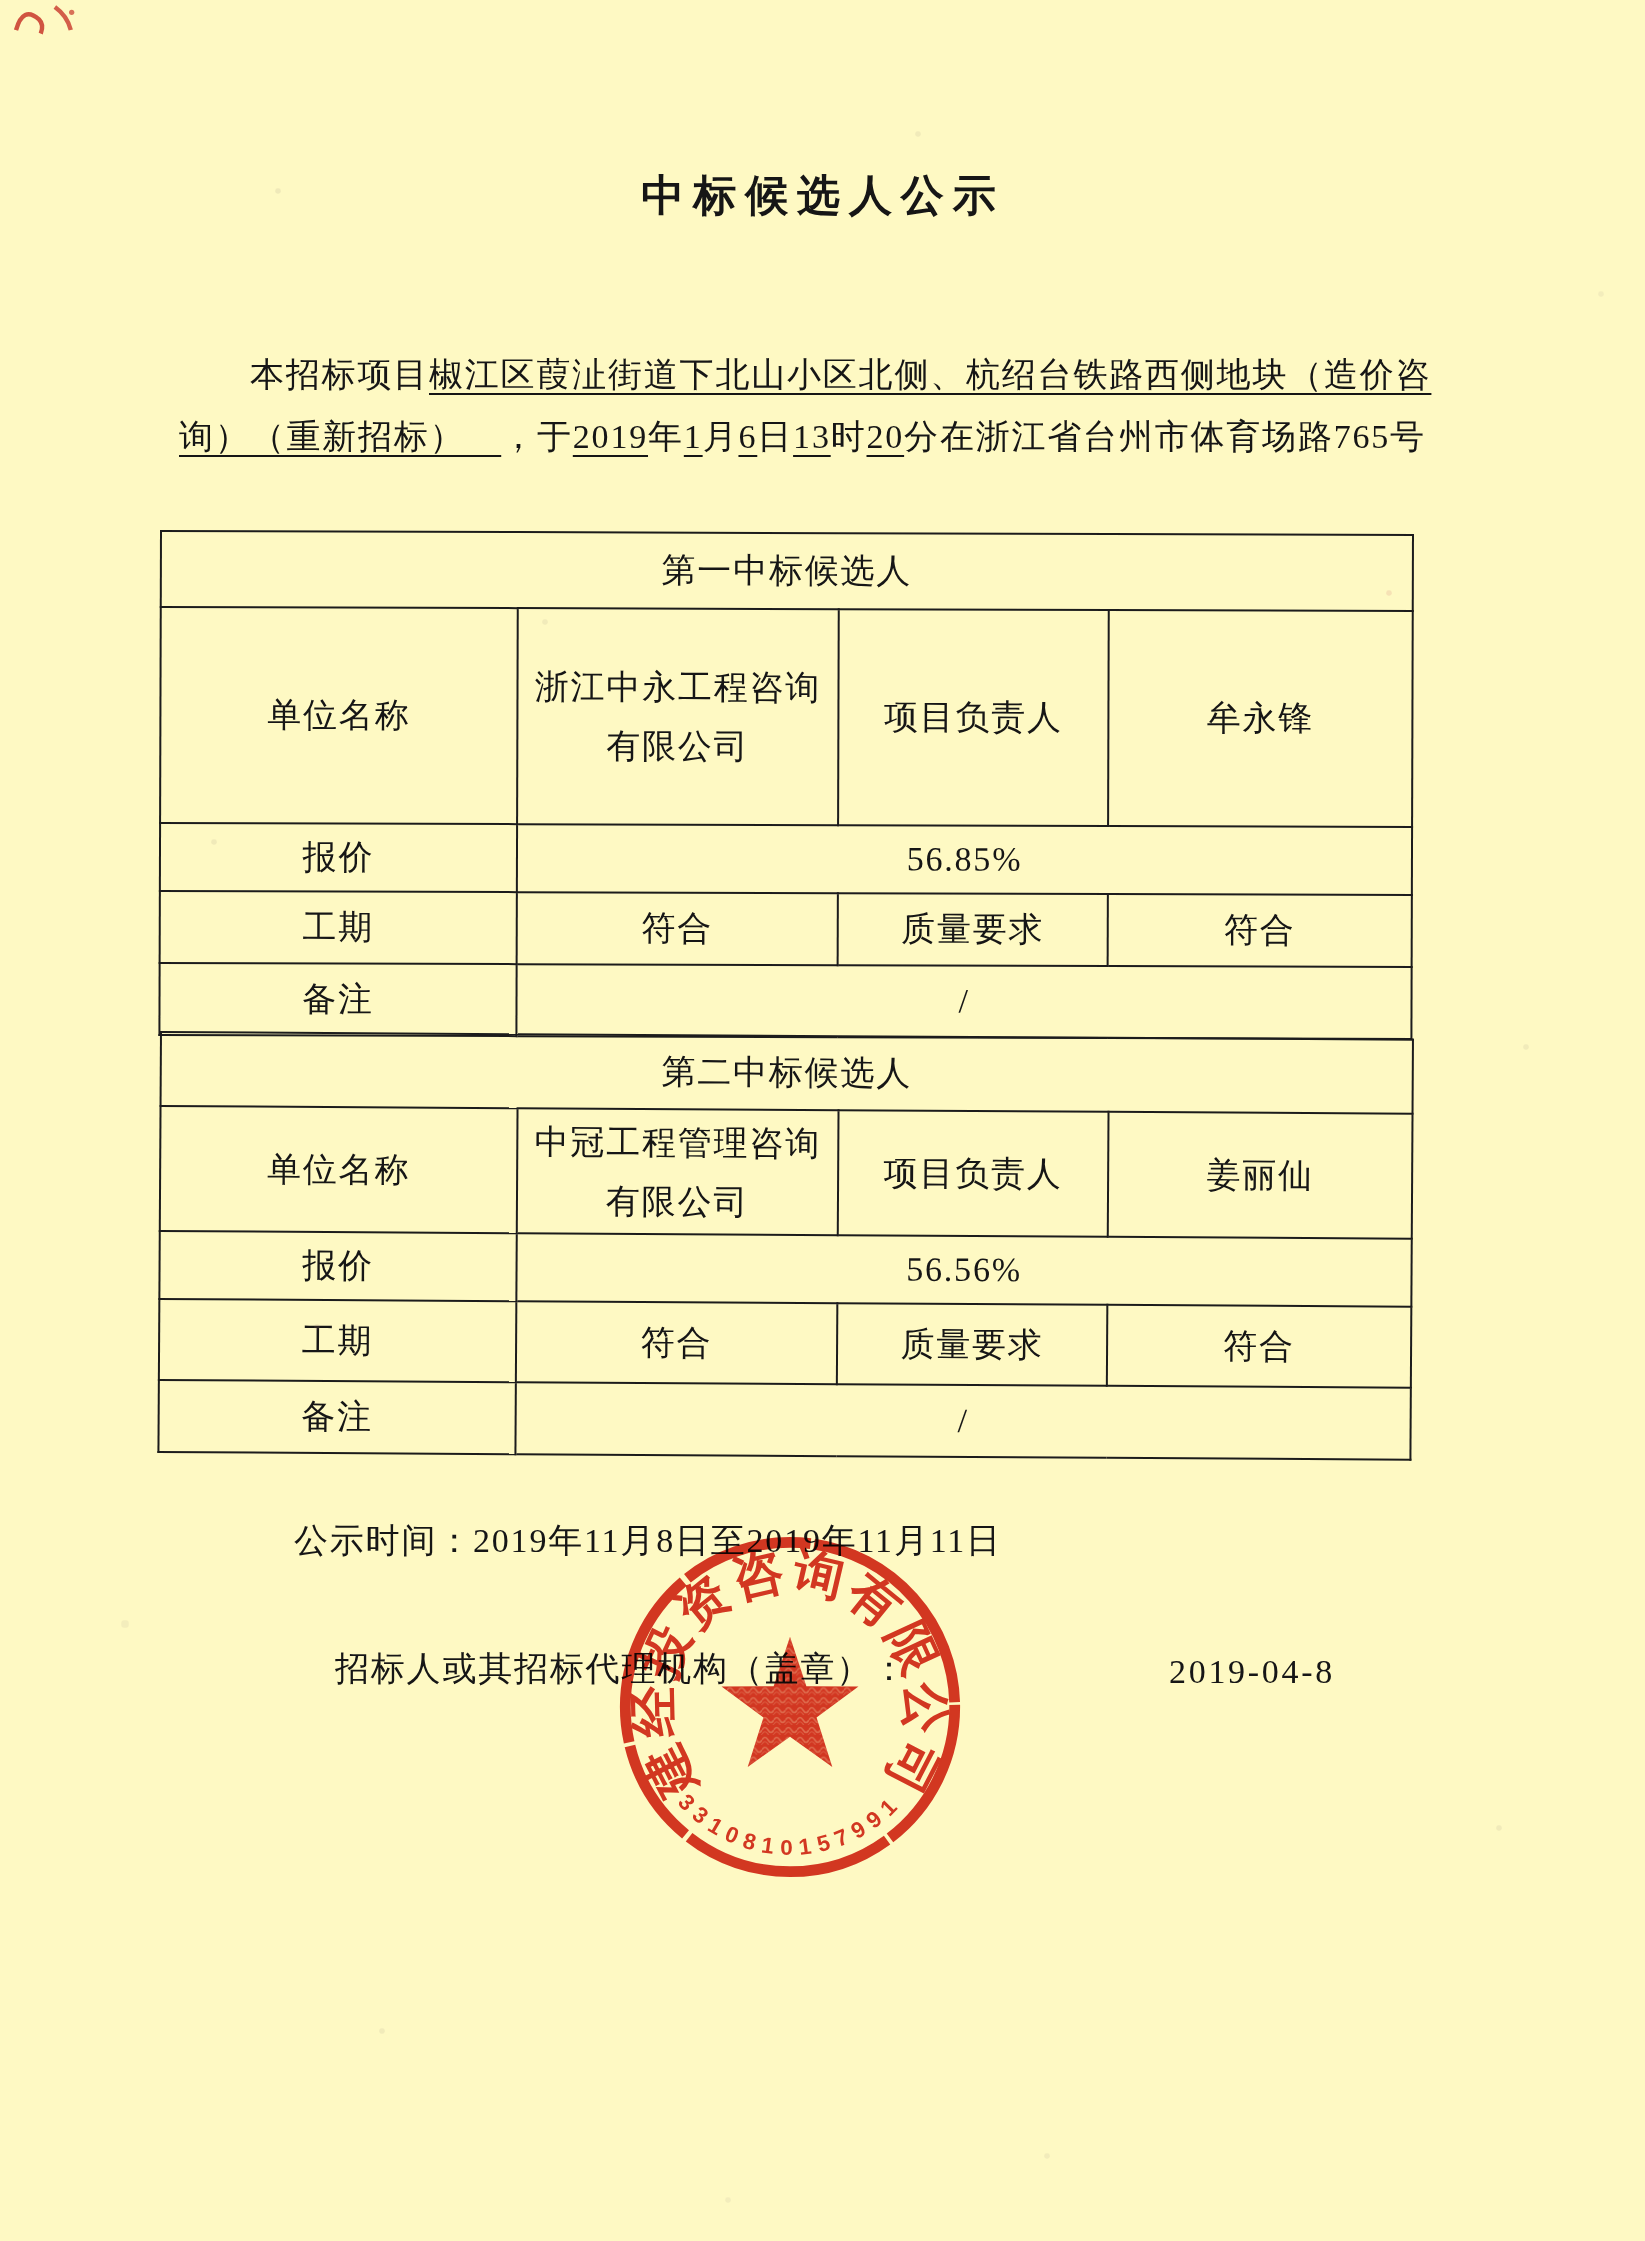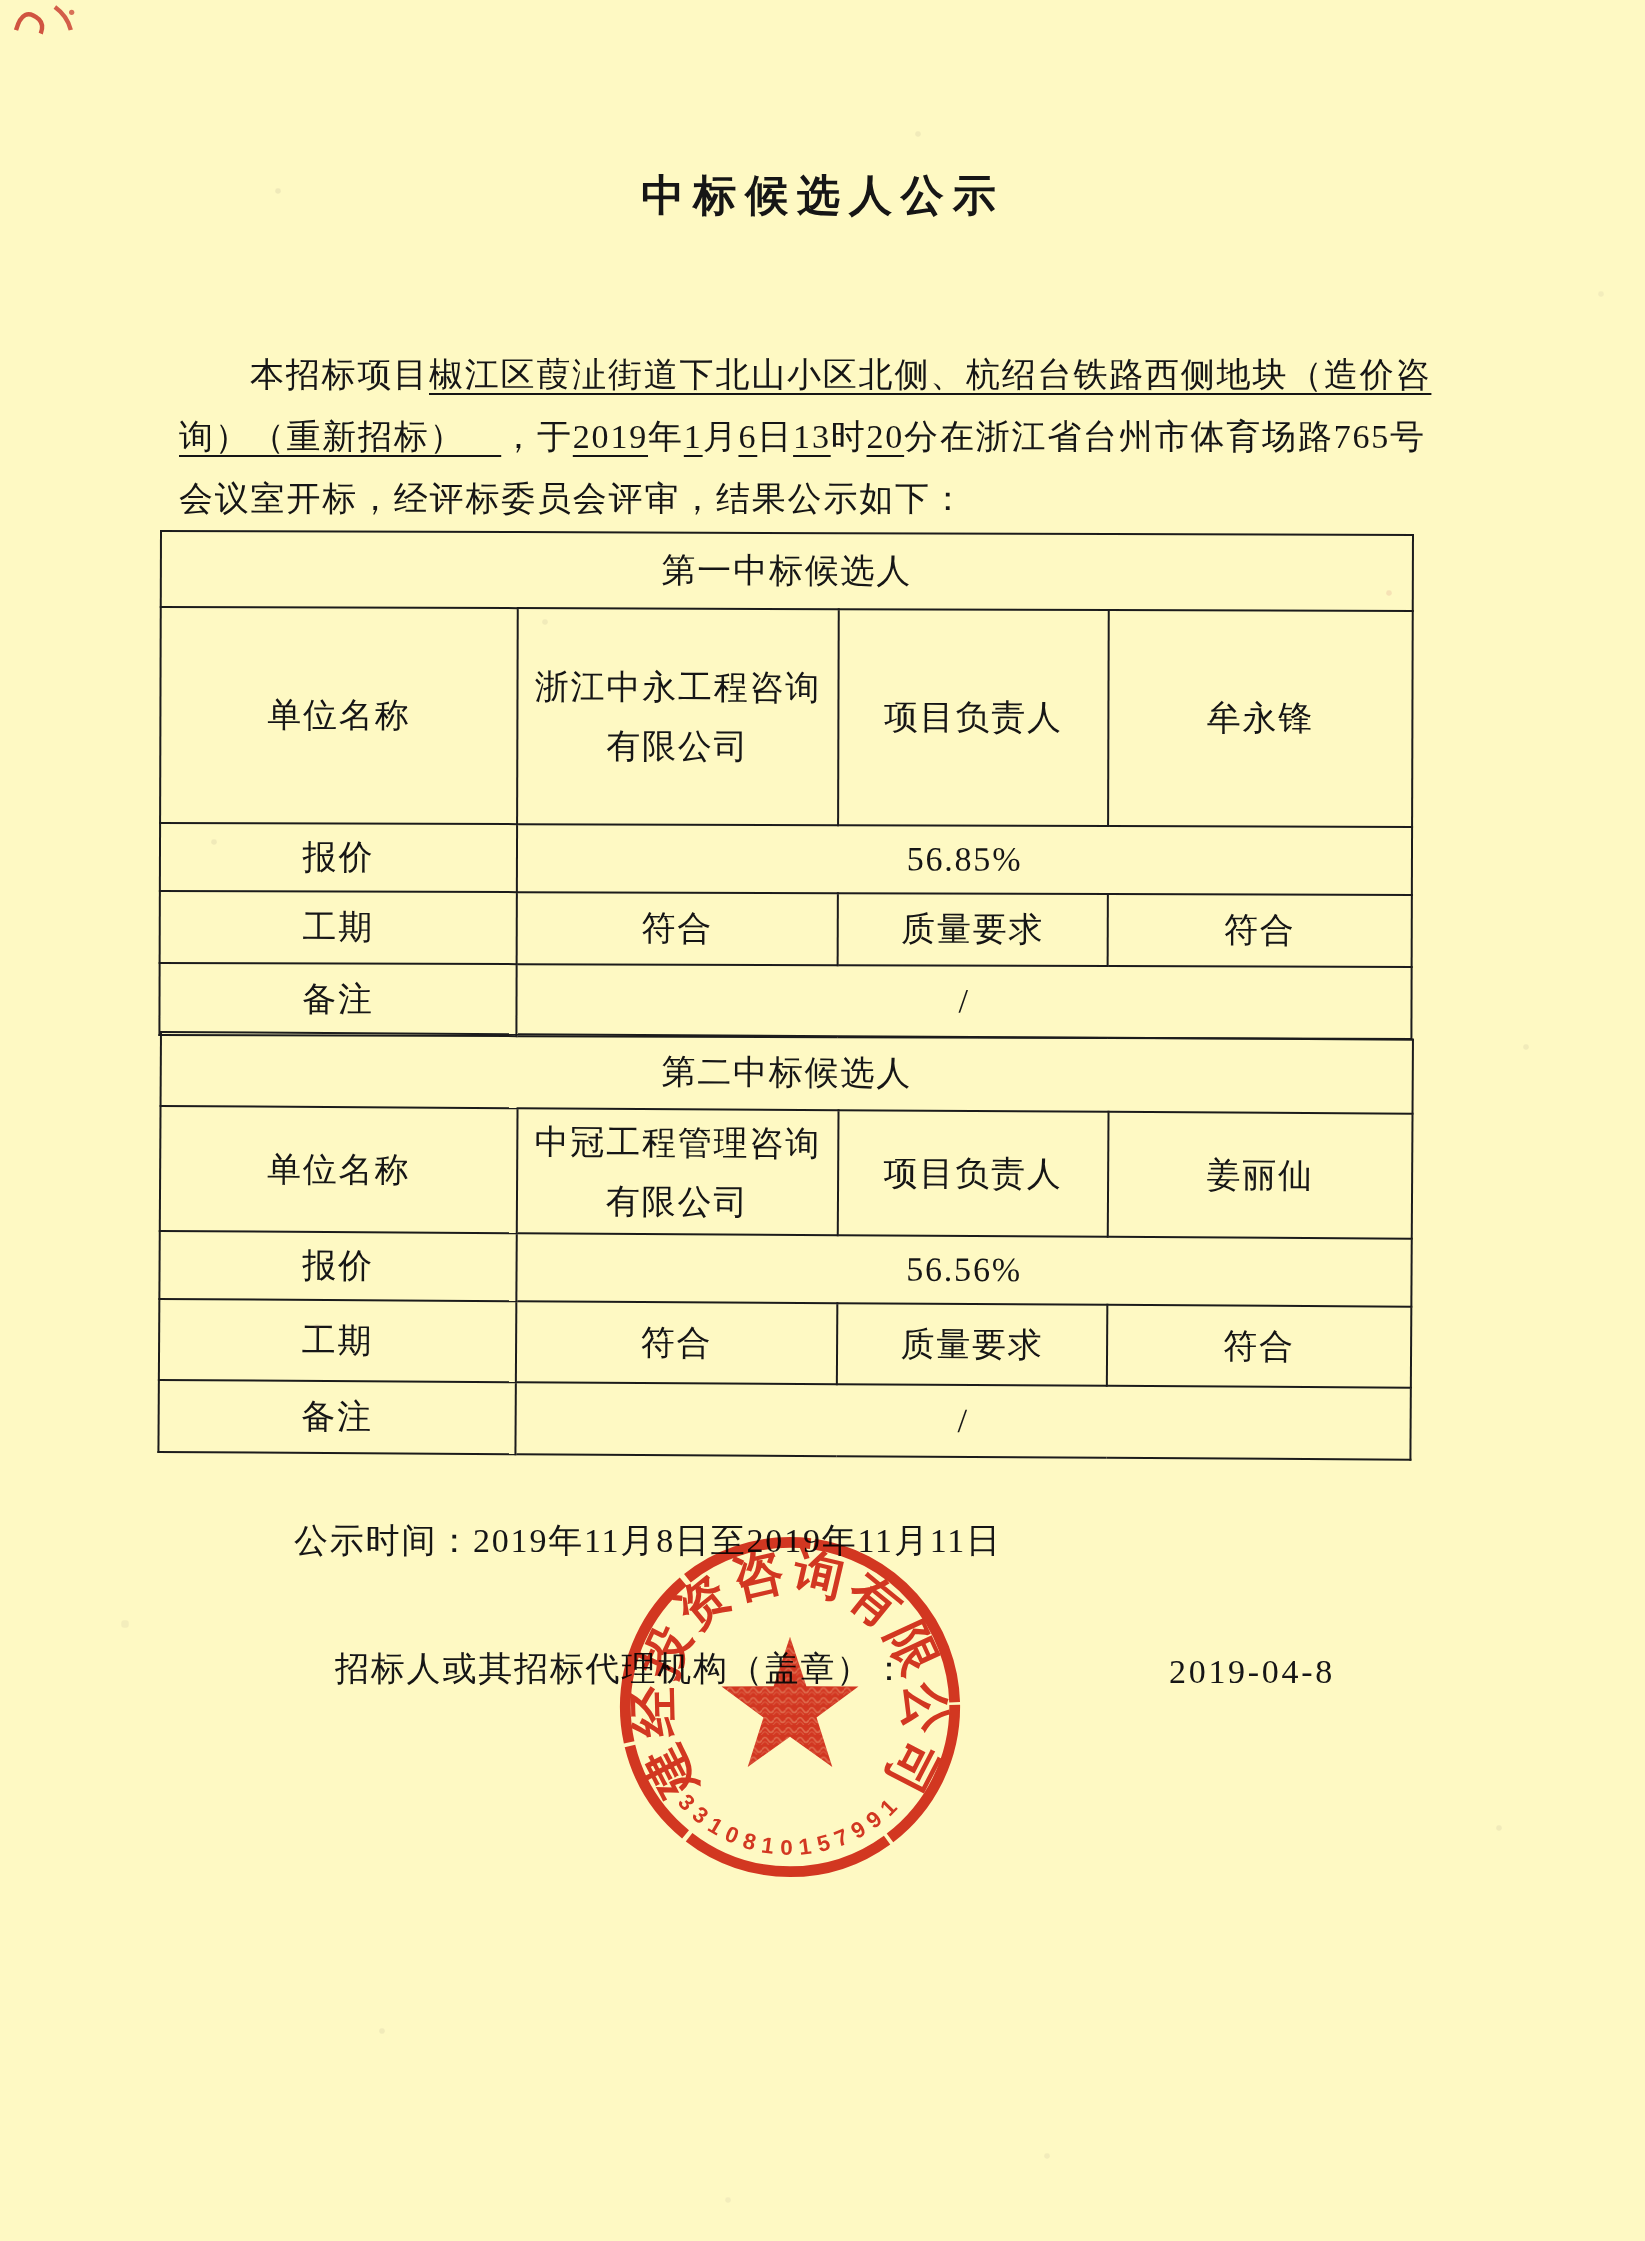--- a/index.html
+++ b/index.html
@@ -101,21 +101,20 @@
 </head>
 <body>
 
 <div class="page">
 
   <div class="doc-title">中标候选人公示</div>
 
   <div class="intro">
     <div class="line indent"><span>本招标项目</span><span class="u">椒江区葭沚街道下北山小区北侧、杭绍台铁路西侧地块（造价咨</span></div>
     <div class="line"><span class="u">询）（重新招标）　</span><span>，于</span><span class="u">2019</span><span>年</span><span class="u">1</span><span>月</span><span class="u">6</span><span>日</span><span class="u">13</span><span>时</span><span class="u">20</span><span>分在浙江省台州市体育场路765号</span></div>
-    <div class="line"><span>会议室开标，经评标委员会评审，结果公示如下：</span></div>
   </div>
 
   <table class="result" id="table-1">
     <colgroup>
         <col style="width:357px">
         <col style="width:321px">
         <col style="width:270px">
         <col style="width:304px">
       </colgroup>
     <tbody>

